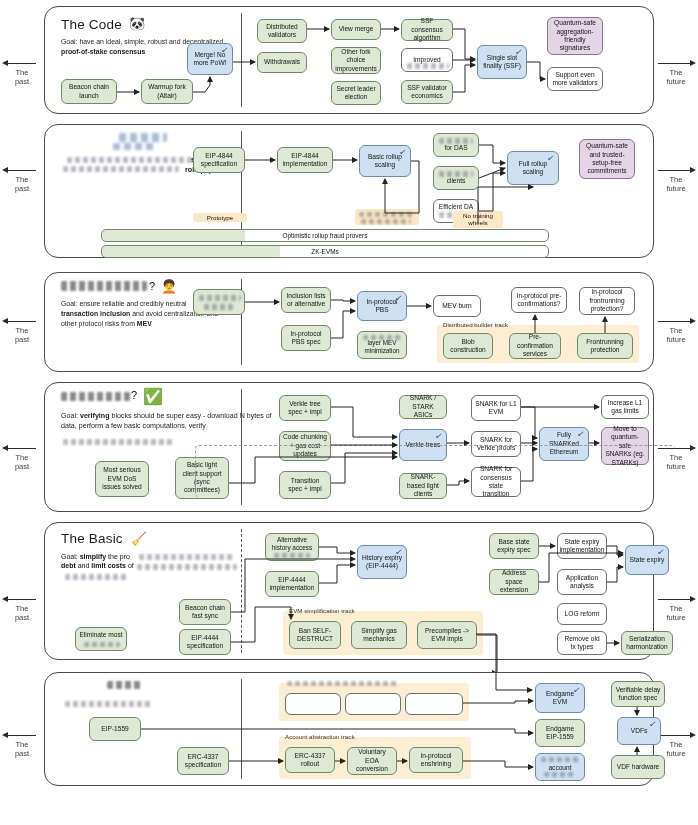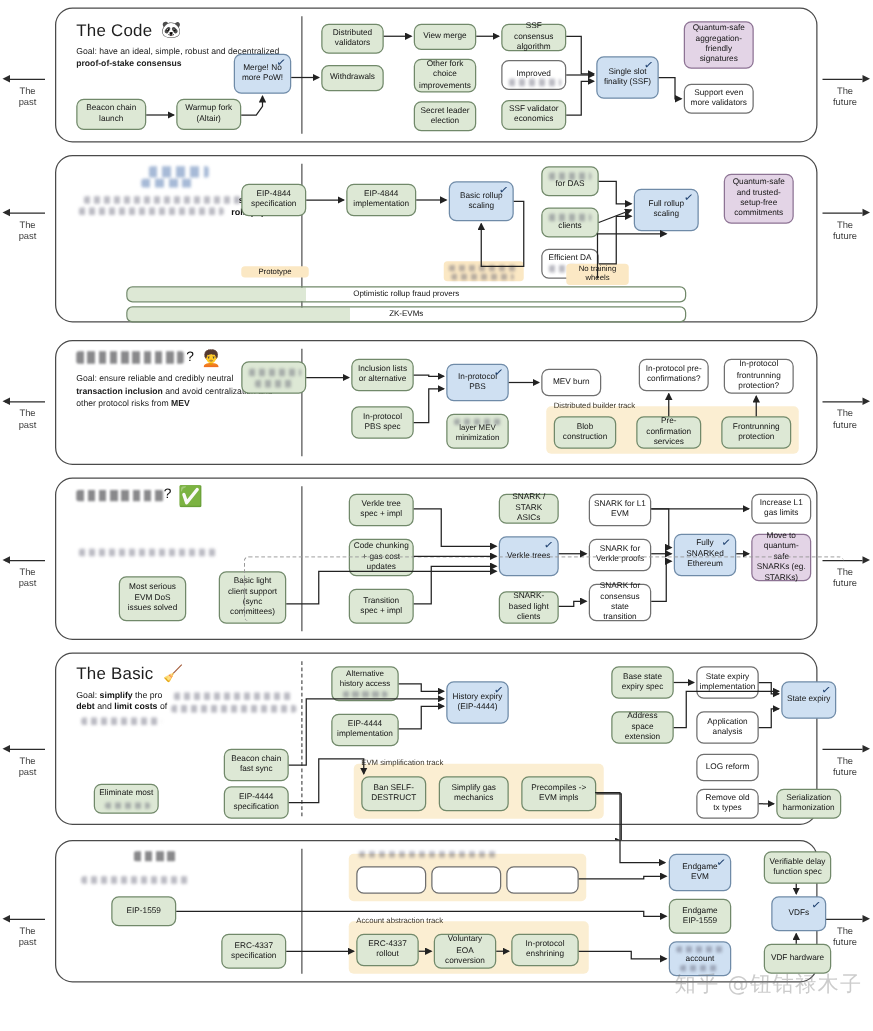--- a/index.html
+++ b/index.html
@@ -306,20 +306,23 @@
   </div>
 
   <div class="panel" style="top:382px; height:130px;">
     <div class="divider" style="left:196px;"></div>
 
     <div style="position:absolute; left:16px; top:6px; width:190px;">
       <span class="smudge dark" style="left:0px; top:3px; width:70px; height:9px;"></span>
       <span style="position:absolute; left:70px; top:0px; font-size:11px;">?</span>
       <span class="emoji" style="position:absolute; left:82px; top:-2px; font-size:16px;">✅</span>
     </div>
+    <div class="sec-goal" style="left:16px; top:28px; width:218px; font-size:7.1px;">
+      Goal: <b>verifying</b> blocks should be super easy - download N bytes of data, perform a few basic computations, verify
+    </div>
     <span class="smudge" style="left:18px; top:56px; width:110px; height:6px;"></span>
 
     <div class="node green" style="left:50px;  top:78px; width:54px; height:36px;">Most serious EVM DoS issues solved</div>
     <div class="node green" style="left:130px; top:74px; width:54px; height:42px;">Basic light client support (sync committees)</div>
 
     <div class="node green" style="left:234px; top:12px; width:52px; height:26px;">Verkle tree spec + impl</div>
     <div class="node green" style="left:234px; top:48px; width:52px; height:30px;">Code chunking + gas cost updates</div>
     <div class="node green" style="left:234px; top:88px; width:52px; height:28px;">Transition spec + impl</div>
 
     <div class="node green" style="left:354px; top:12px; width:48px; height:24px;">SNARK / STARK ASICs</div>
@@ -485,14 +488,13 @@
       </g>
     </svg>
   </div>
 
   <svg class="wires" style="position:absolute; left:0; top:0; width:698px; height:825px;">
     <g stroke="#222" stroke-width="1" fill="none" marker-end="url(#ah)">
       <path d="M476,634 L496,634 L496,690 L532,690"></path>
     </g>
   </svg>
 
-  <div class="watermark">知乎 @钮钴禄木子</div>
 </div>
 
 </body></html>

